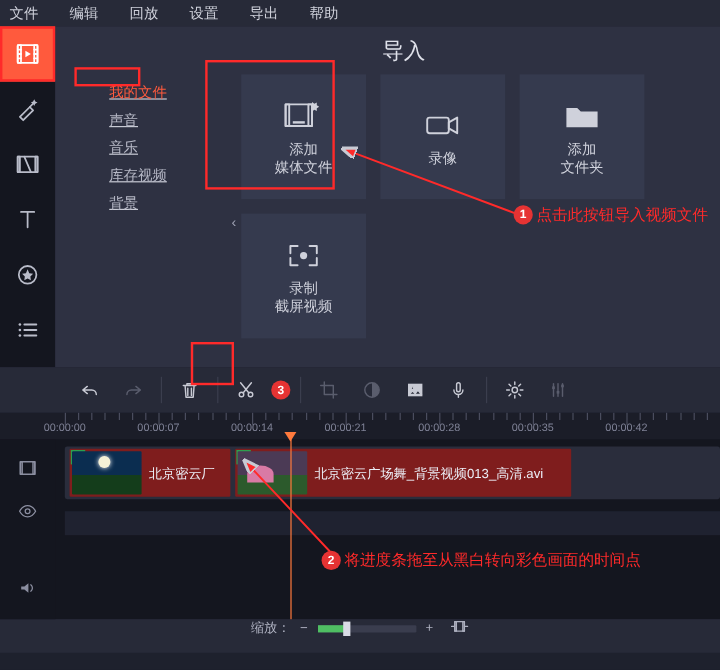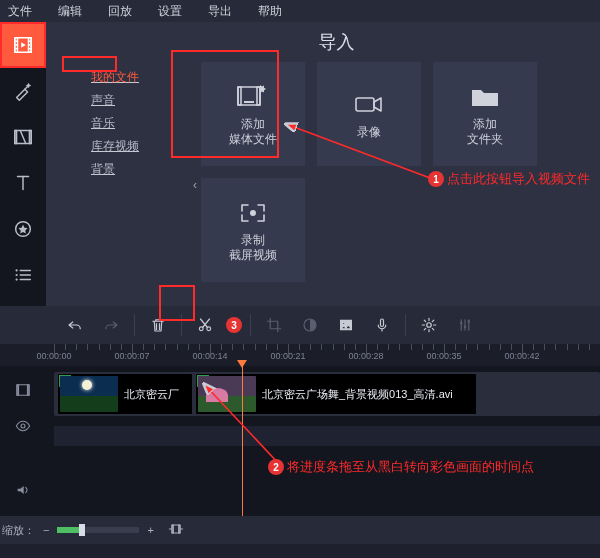--- a/index.html
+++ b/index.html
@@ -31,31 +31,31 @@
   .badge{width:16px;height:16px;border-radius:50%;background:#e63333;color:#fff;font-size:10px;display:flex;align-items:center;justify-content:center;font-weight:bold;}
   .ruler{height:22px;background:#1b1d28;position:relative;color:#7f8296;font-size:9px;padding-left:54px;}
   .ruler .tick{position:absolute;top:0;width:1px;height:6px;background:#4a4d5e;}
   .ruler .tick.major{height:10px;}
   .ruler .tlabel{position:absolute;top:7px;transform:translateX(-50%);}
   .timeline{background:#14161f;height:150px;display:flex;}
   .tl-side{width:46px;background:#14161f;display:flex;flex-direction:column;align-items:center;}
   .tl-side .ch{height:48px;display:flex;align-items:center;color:#8b8ea0;}
   .tl-body{flex:1;position:relative;}
   .track{position:absolute;left:8px;right:0;height:44px;background:#2a2d3c;top:6px;border-radius:2px;}
-  .clip{position:absolute;top:2px;height:40px;background:#000000;display:flex;align-items:center;border-radius:1px;overflow:hidden;}
+  .clip{position:absolute;top:2px;height:40px;background:#7f1d1d;display:flex;align-items:center;border-radius:1px;overflow:hidden;}
   .clip .thumb{width:58px;height:36px;margin:2px;background:linear-gradient(180deg,#0b2d50 0%,#0b2d50 55%,#143d1b 55%,#143d1b 100%);position:relative;border-radius:1px;}
   .clip .thumb .moon{position:absolute;top:4px;left:22px;width:10px;height:10px;border-radius:50%;background:#f5f1d6;box-shadow:0 0 4px #fff;}
   .clip .thumb.pink{background:linear-gradient(180deg,#4b3a55 0%,#4b3a55 55%,#2c5a2c 55%,#2c5a2c 100%);}
   .clip .thumb.pink::after{content:"";position:absolute;top:12px;left:8px;width:22px;height:14px;border-radius:50% 50% 0 0;background:#d97aa5;}
   .clip .star{position:absolute;top:1px;left:1px;width:12px;height:12px;background:#2e9e4e;display:flex;align-items:center;justify-content:center;color:#fff;font-size:9px;}
   .clip .ctitle{color:#eceef6;font-size:11px;margin-left:4px;white-space:nowrap;}
   .track2{position:absolute;left:8px;right:0;height:20px;top:60px;background:#1f2230;}
   .playhead{position:absolute;top:0;left:196px;width:1px;height:150px;background:#ff7a3d;}
   .playhead::before{content:"";position:absolute;top:-6px;left:-5px;border:5px solid transparent;border-top:8px solid #ff7a3d;}
-  .statusbar{height:28px;background:#272a38;display:flex;align-items:center;justify-content:space-between;padding:0 2px;font-size:11px;color:#aeb1c0;}
+  .statusbar{height:28px;background:#272a38;display:flex;align-items:center;justify-content:space-between;padding:0 2px;font-size:11px;color:#aeb1c0;flex-direction:column;}
   .statusbar .zoom{display:flex;align-items:center;gap:8px;}
   .zoom .slider{width:82px;height:6px;background:#3a3d4e;position:relative;border-radius:1px;}
   .zoom .slider .fill{position:absolute;left:0;top:0;bottom:0;width:28%;background:#4fbf63;}
   .zoom .slider .knob{position:absolute;left:26%;top:-3px;width:6px;height:12px;background:#d9dbe6;}
   .annot{position:absolute;color:#ff2a2a;font-size:13px;pointer-events:none;}
   svg{fill:none;stroke:currentColor;stroke-width:1.6;stroke-linecap:round;stroke-linejoin:round;}
   .fillc{fill:currentColor;stroke:none;}
 </style>
 </head>
 <body>

